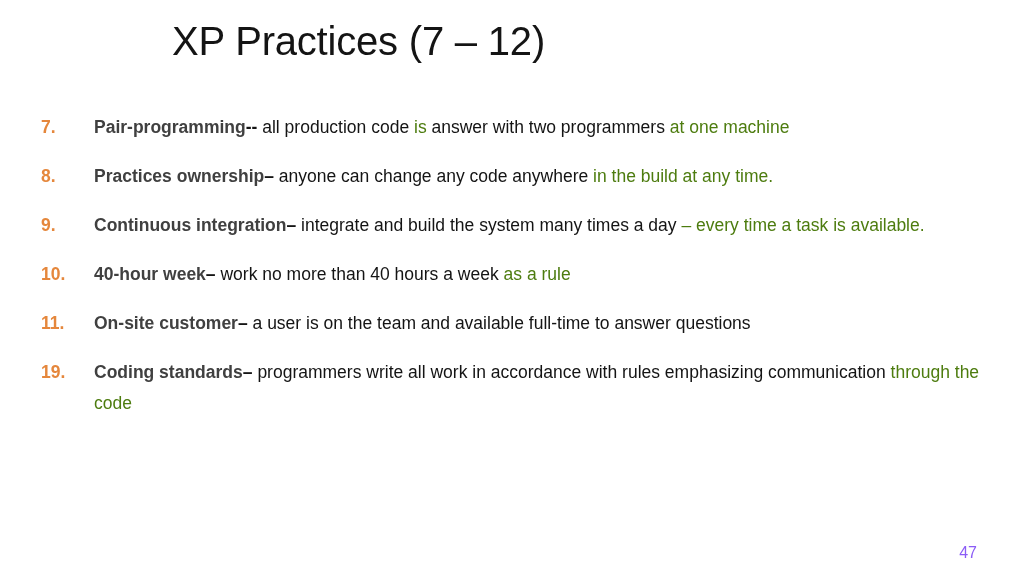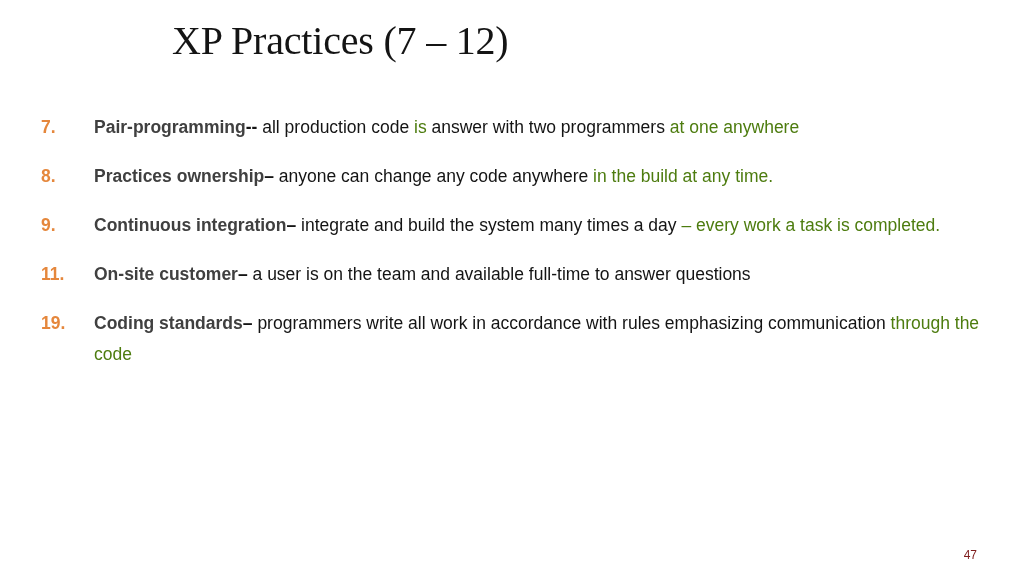--- a/index.html
+++ b/index.html
@@ -15,21 +15,21 @@
     font-family: "Liberation Sans", "DejaVu Sans", sans-serif;
     -webkit-font-smoothing: antialiased;
   }
 
   
   #slide-title {
     position: absolute;
     left: 172px;
     top: 18px;
     width: 820px;
-    font-family: Liberation Serif, serif;
+    font-family: Liberation Sans, sans-serif;
     font-size: 40px;
     font-weight: 300;
     font-stretch: condensed;
     letter-spacing: -0.2px;
     color: #141414;
     line-height: 1.15;
     white-space: nowrap;
   }
 
   
@@ -79,47 +79,51 @@
   .plain {
     font-weight: normal;
     color: #4d7c0f;
   }
 
   
   #page-number {
     position: absolute;
     right: 47px;
     bottom: 14px;
-    font-size: 12px;
-    color: #7f1d1d;
+    font-size: 16px;
+    color: #8b5cf6;
     font-family: "Liberation Sans", sans-serif;
   }
 </style>
 </head>
 <body>
 
 <div id="slide-title">XP Practices (7 – 12)</div>
 
 <div id="practices-list">
 
   <div class="practice-item">
     <span class="num">7.</span>
-    <span class="term">Pair-programming</span><span class="sep">-- </span><span class="strong">all production code</span><span class="plain"> is </span><span class="strong">answer with two programmers</span><span class="plain"> at one anywhere</span>
+    <span class="term">Pair-programming</span><span class="sep">-- </span><span class="strong">all production code</span><span class="plain"> is </span><span class="strong">answer with two programmers</span><span class="plain"> at one machine</span>
   </div>
 
   <div class="practice-item">
     <span class="num">8.</span>
     <span class="term">Practices ownership</span><span class="sep">– </span><span class="strong">anyone can change any code anywhere</span><span class="plain"> in the build at any time.</span><span class="strong"></span><span class="plain"></span>
   </div>
 
   <div class="practice-item">
     <span class="num">9.</span>
-    <span class="term">Continuous integration</span><span class="sep">– </span><span class="strong">integrate and build the system many times a day</span><span class="plain"> – every work a task is completed.</span><span class="strong"></span><span class="plain"></span>
+    <span class="term">Continuous integration</span><span class="sep">– </span><span class="strong">integrate and build the system many times a day</span><span class="plain"> – every time a task is available.</span><span class="strong"></span><span class="plain"></span>
   </div>
 
+  <div class="practice-item">
+    <span class="num">10.</span>
+    <span class="term">40-hour week</span><span class="sep">– </span><span class="strong">work no more than 40 hours a week</span><span class="plain"> as a rule</span><span class="strong"></span><span class="plain"></span>
+  </div>
 
   <div class="practice-item">
     <span class="num">11.</span>
     <span class="term">On-site customer</span><span class="sep">– </span><span class="strong">a user is on the team and available full-time to answer questions</span><span class="plain"></span><span class="strong"></span><span class="plain"></span>
   </div>
 
   <div class="practice-item">
     <span class="num">19.</span>
     <span class="term">Coding standards</span><span class="sep">– </span><span class="strong">programmers write all work in accordance with rules emphasizing communication</span><span class="plain"> through the code</span><span class="strong"></span><span class="plain"></span>
   </div>

